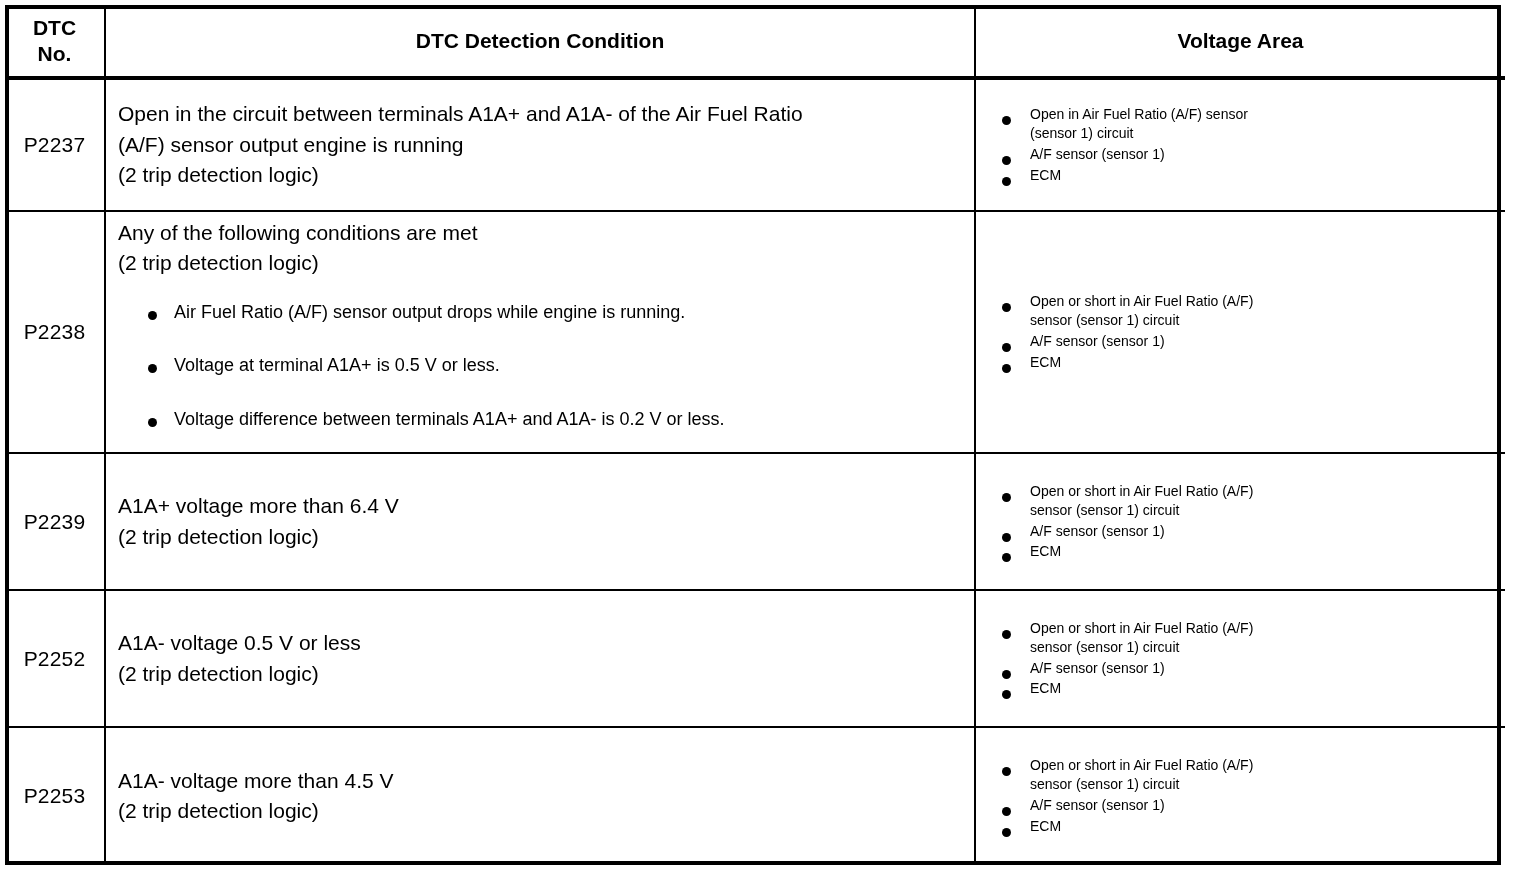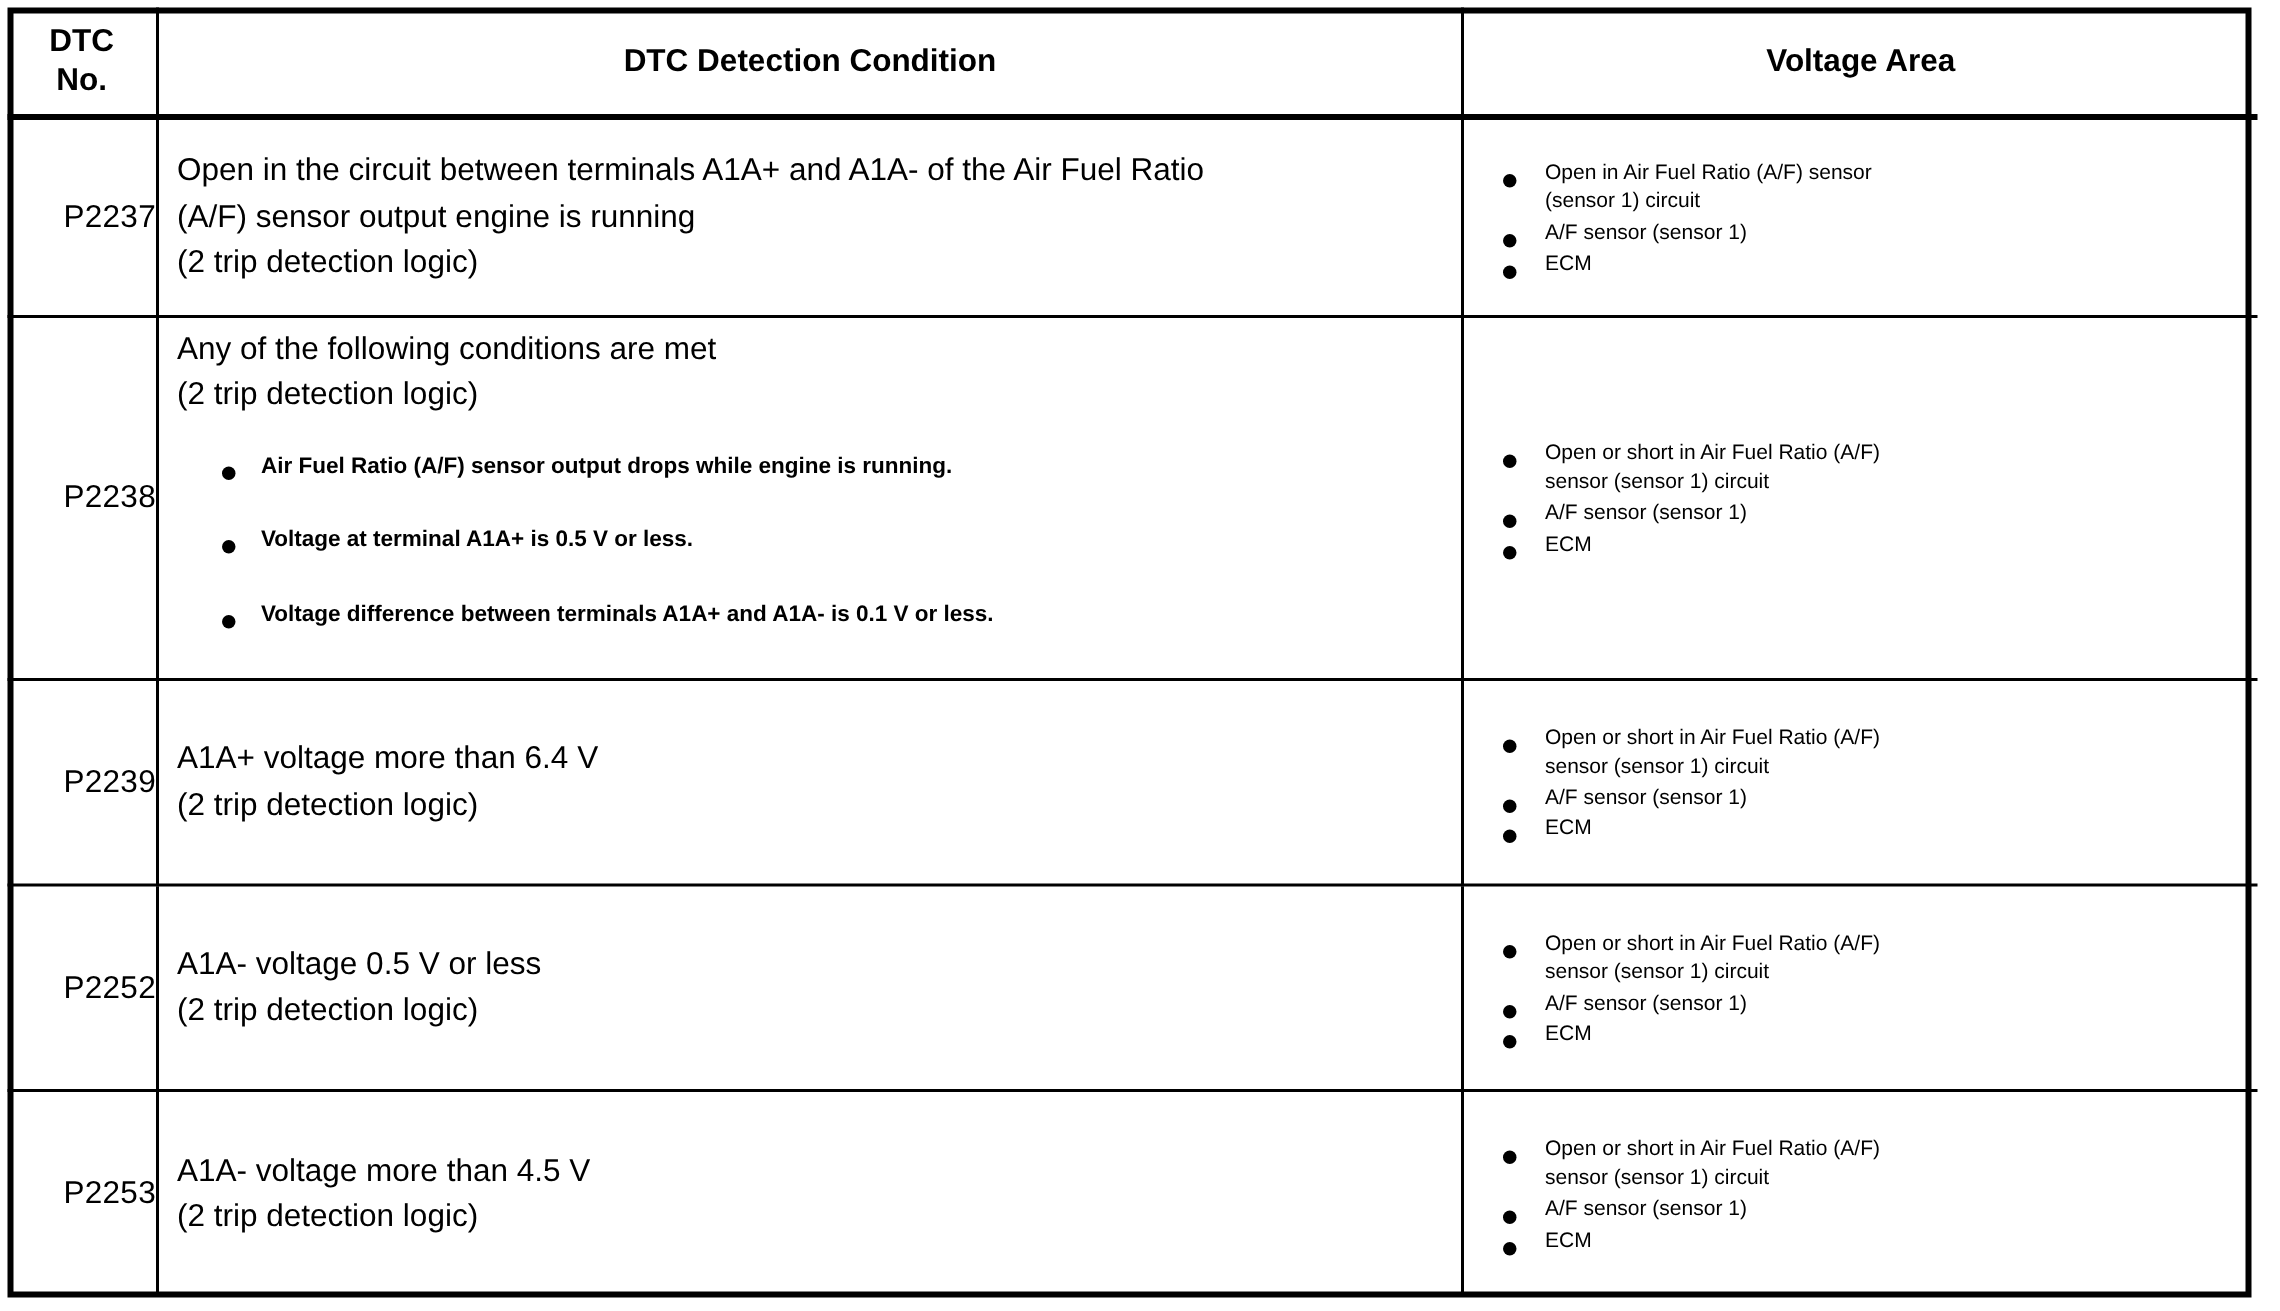--- a/index.html
+++ b/index.html
@@ -72,21 +72,21 @@
     height: 71px;
     text-align: center;
     font-weight: bold;
     font-size: 21px;
     line-height: 1.22;
   }
   .hdr-text { display: block; }
 
   
   td.dtc-cell {
-    text-align: right;
+    text-align: center;
     font-size: 21px;
     letter-spacing: 0.2px;
   }
 
   
   td.cond-cell {
     padding: 6px 10px 6px 12px;
     font-size: 21px;
     line-height: 1.45;
   }
@@ -94,24 +94,23 @@
 
   ul.sub-list {
     list-style: none;
     margin: 22px 0 4px 0;
     padding: 0 0 0 30px;
   }
   ul.sub-list > li {
     position: relative;
     padding-left: 26px;
     margin-bottom: 30px;
-    font-size: 15px;
+    font-size: 18px;
     line-height: 1.3;
     white-space: nowrap;
-    font-weight: bold;
   }
   ul.sub-list > li:last-child { margin-bottom: 0; }
   ul.sub-list > li::before {
     content: "";
     position: absolute;
     left: 0;
     top: 10px;
     width: 9px;
     height: 9px;
     background: #000000;
@@ -201,21 +200,21 @@
       <tr style="height:242px;">
         <td class="dtc-cell">
           <span>P2238</span>
         </td>
         <td class="cond-cell" style="vertical-align:top;">
           <div class="cond-line">Any of the following conditions are met</div>
           <div class="cond-line">(2 trip detection logic)</div>
           <ul class="sub-list">
             <li>Air Fuel Ratio (A/F) sensor output drops while engine is running.</li>
             <li>Voltage at terminal A1A+ is 0.5 V or less.</li>
-            <li>Voltage difference between terminals A1A+ and A1A- is 0.1 V or less.</li>
+            <li>Voltage difference between terminals A1A+ and A1A- is 0.2 V or less.</li>
           </ul>
         </td>
         <td class="area-cell last-col">
           <ul class="area-list">
             <li>
               <span>Open or short in Air Fuel Ratio (A/F)</span>
               <span class="area-l2">sensor (sensor 1) circuit</span>
             </li>
             <li>
               <span>A/F sensor (sensor 1)</span>

